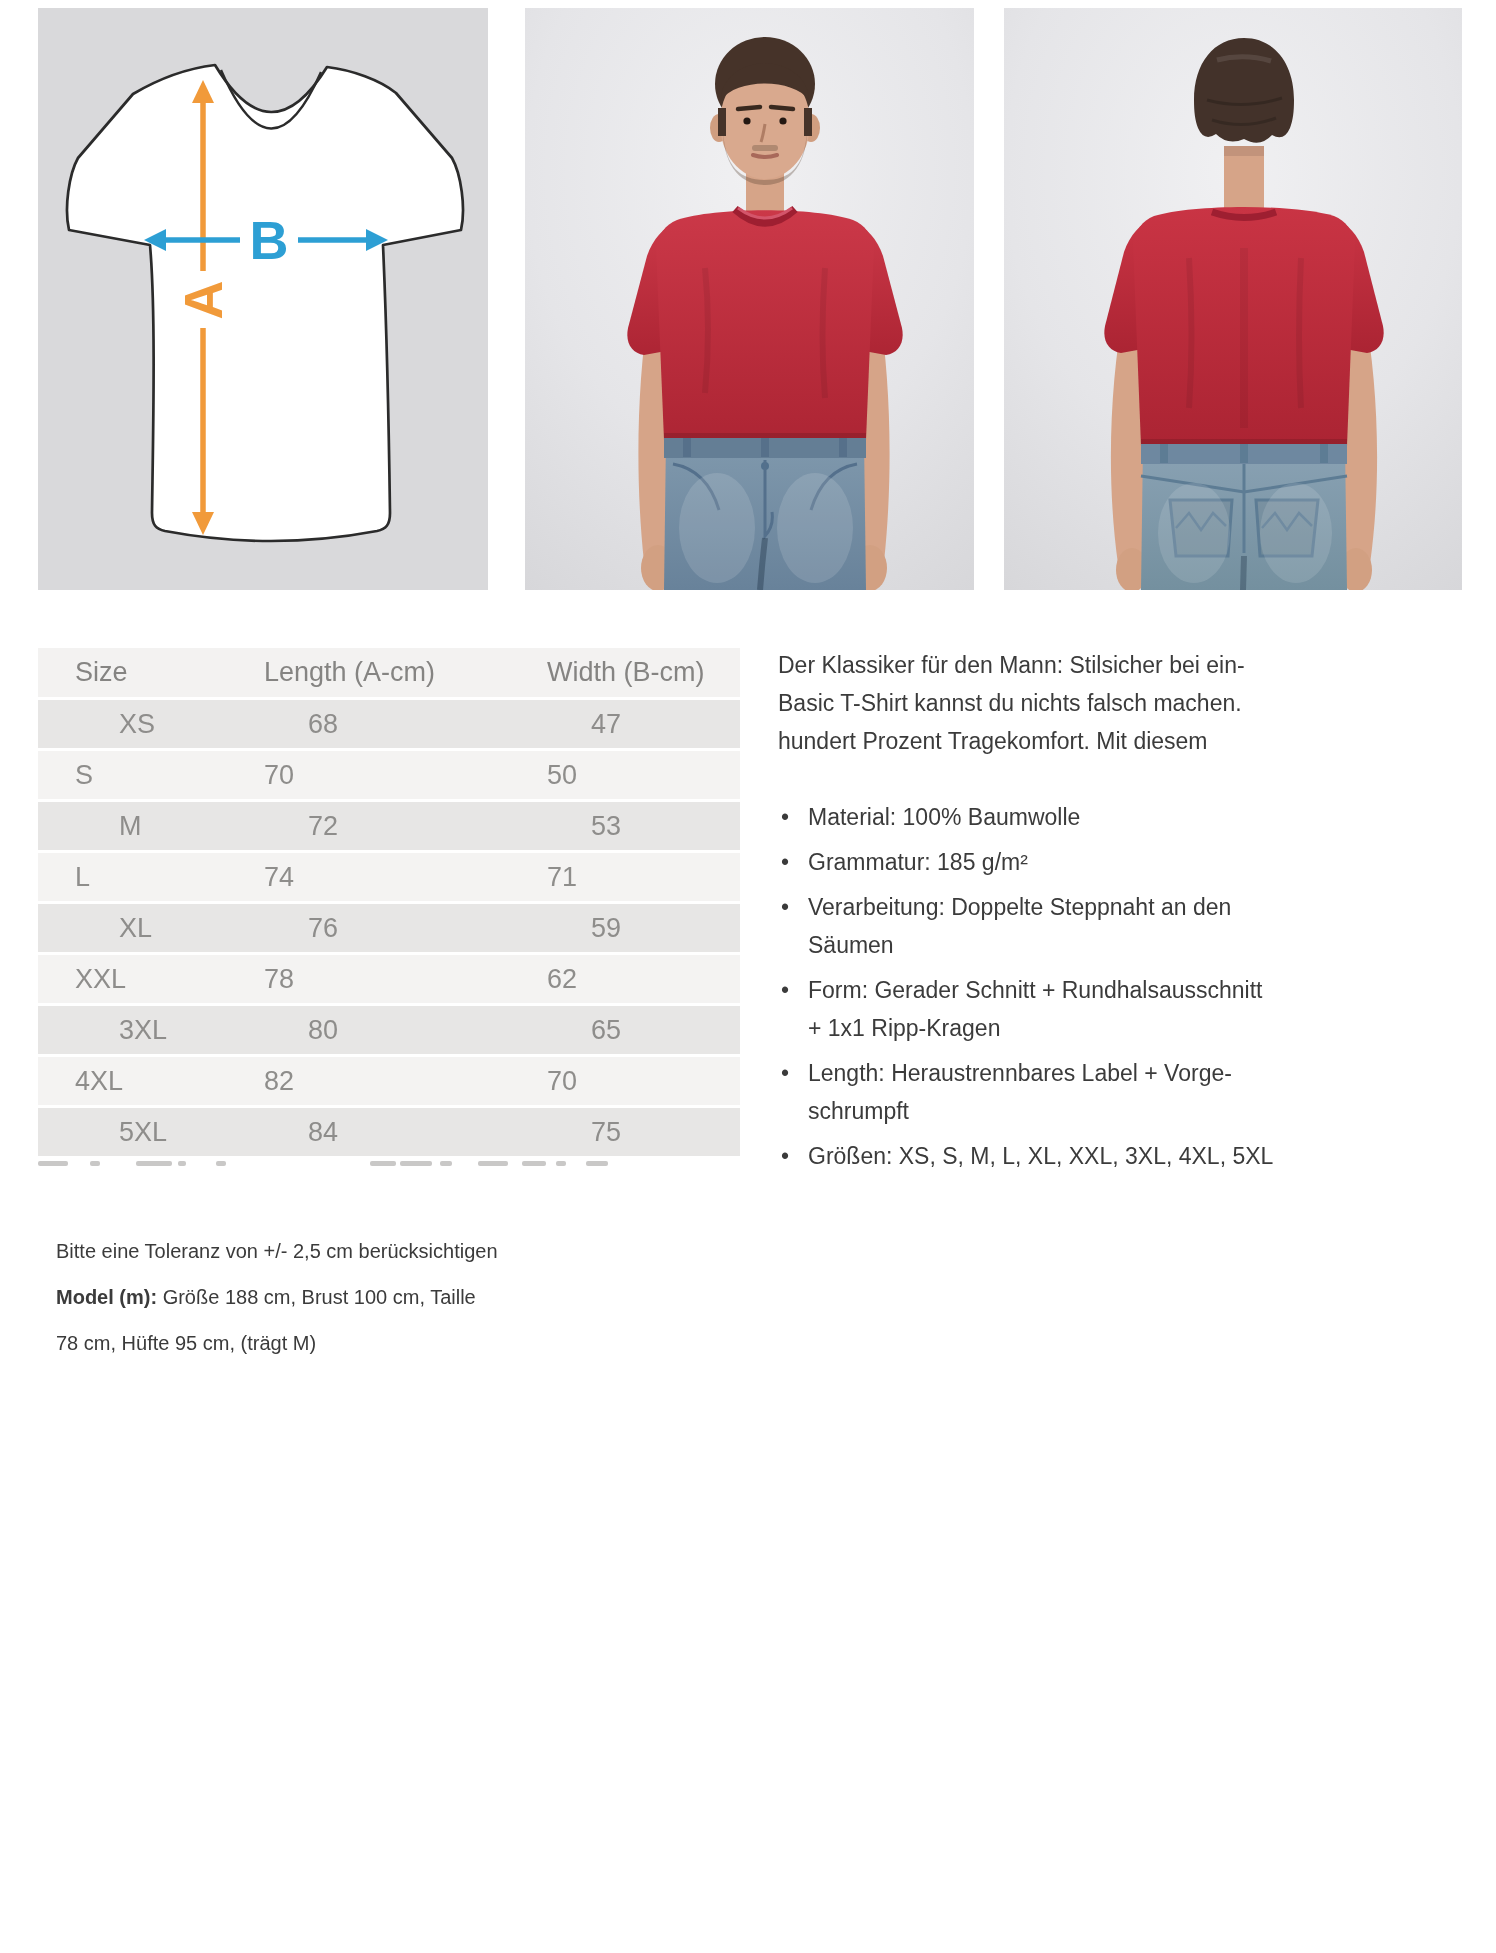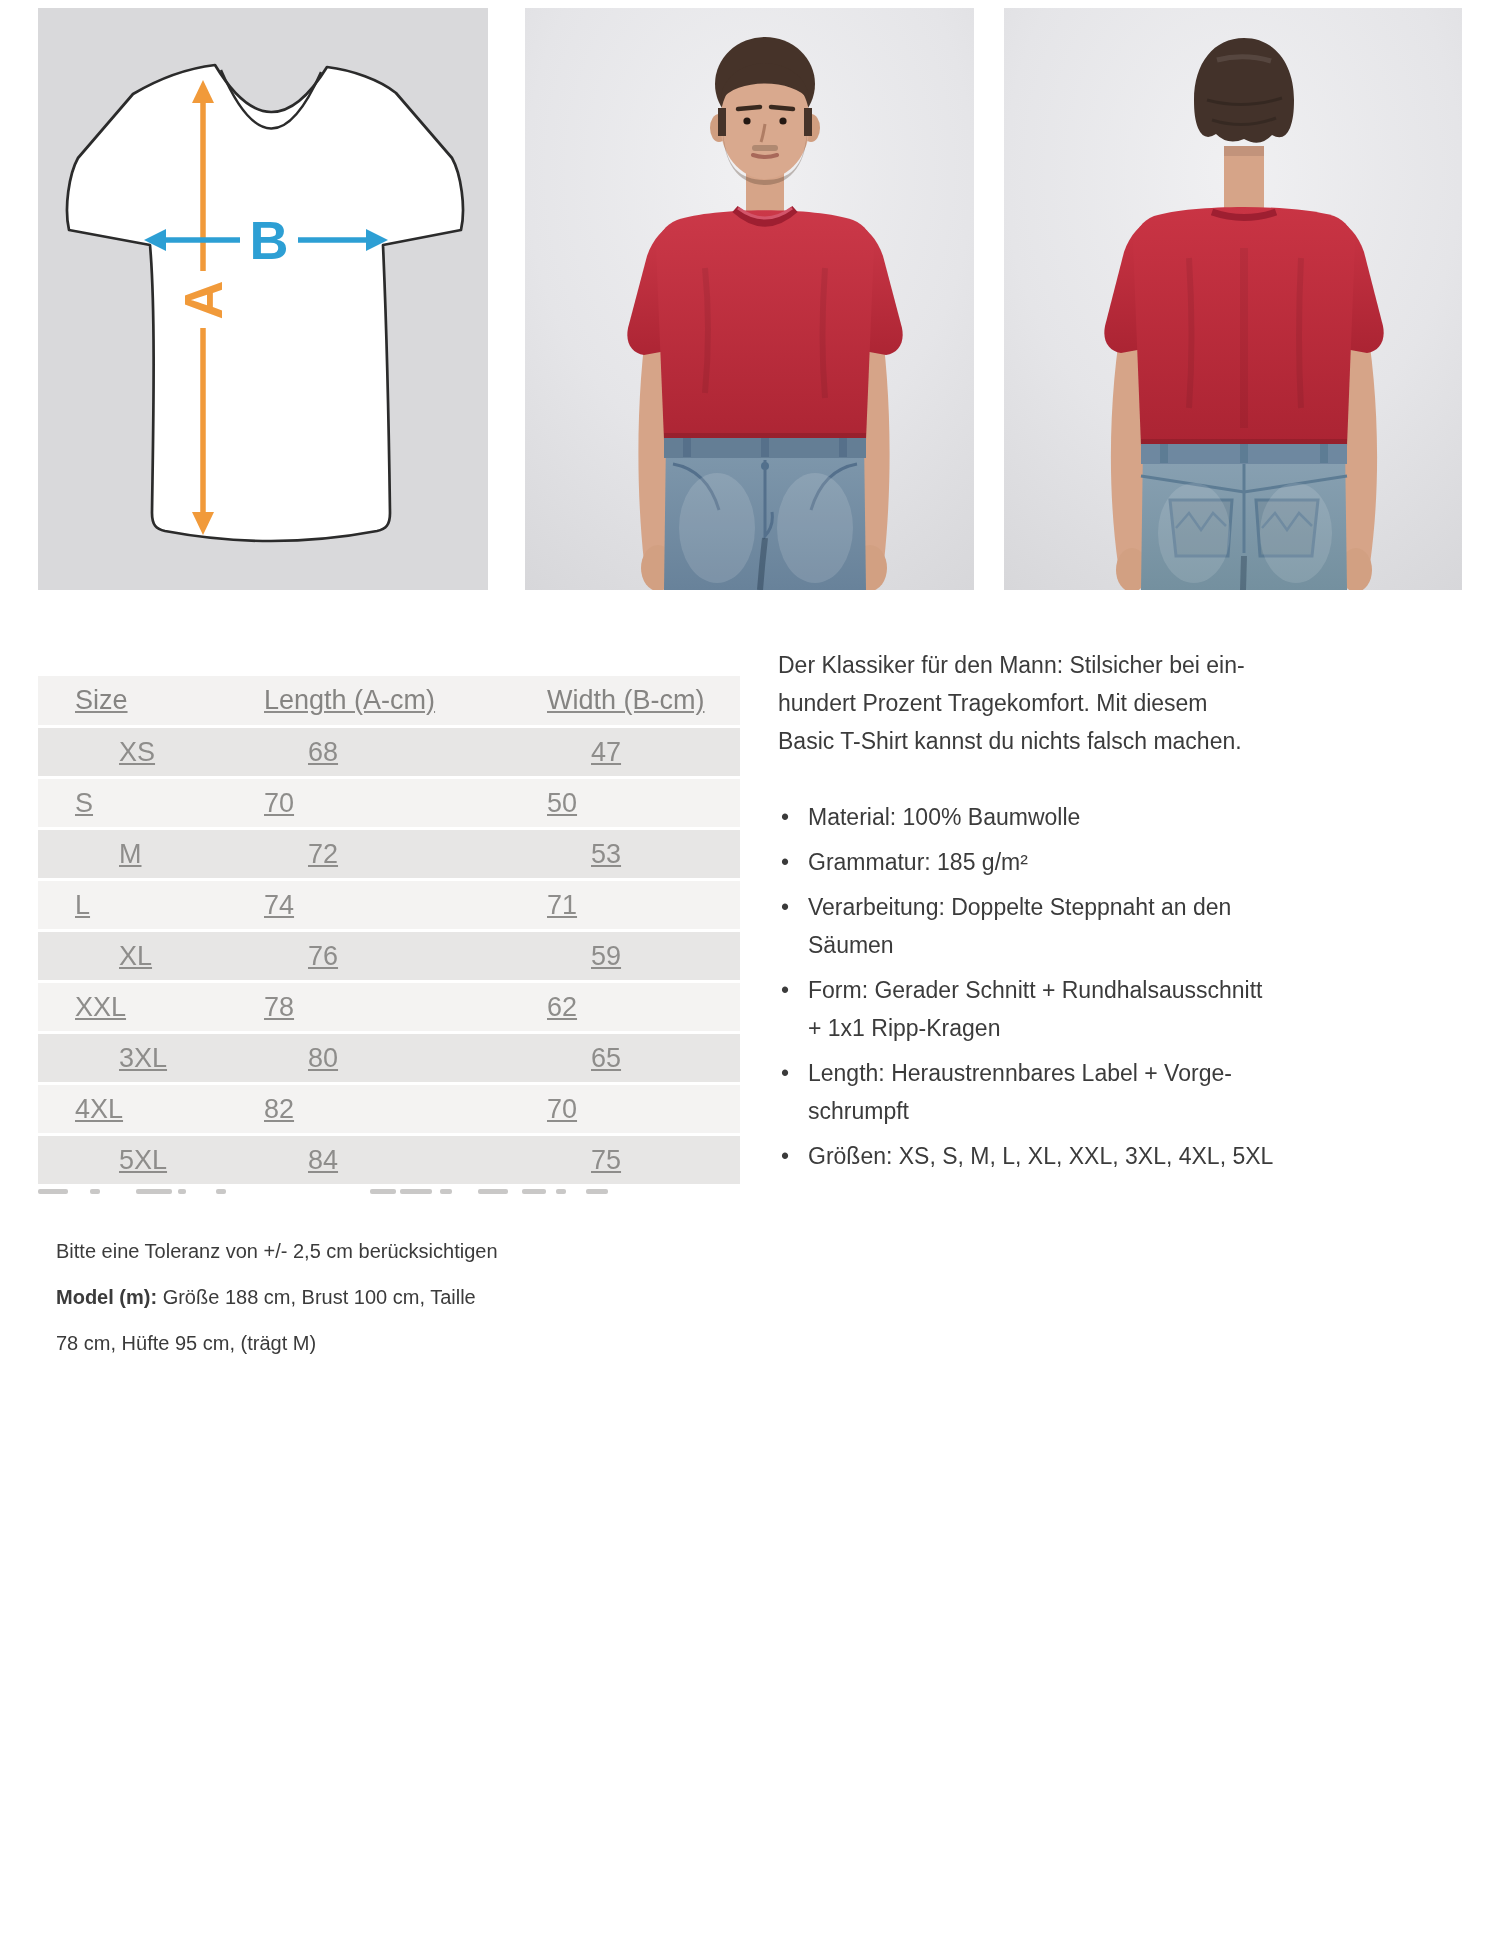--- a/index.html
+++ b/index.html
@@ -6,21 +6,21 @@
   body{width:1496px;height:1953px;position:relative;font-family:"Liberation Sans",sans-serif;overflow:hidden;}
 
   
   .img-box{position:absolute;top:8px;height:582px;overflow:hidden;}
   .img-box svg{display:block;width:100%;height:100%;}
   #img-diagram{left:38px;width:450px;}
   #img-front{left:525px;width:449px;}
   #img-back{left:1004px;width:458px;}
 
   
-  .size-table{position:absolute;left:38px;top:676px;width:702px;font-size:27px;color:#8e8d8b;text-decoration:underline;}
+  .size-table{position:absolute;left:38px;top:648px;width:702px;font-size:27px;color:#8e8d8b;}
   .t-row{display:grid;grid-template-columns:226px 283px 1fr;align-items:center;height:48px;border-bottom:3px solid #fff;background:#f4f3f2;}
   .t-row > span{white-space:nowrap;}
   .t-row > span:first-child{padding-left:37px;}
   .t-head{height:49px;background:#f3f2f1;color:#858482;}
   .t-row.dark{background:#e7e6e5;padding-left:44px;}
   .t-clip{position:relative;height:14px;}
   .t-clip span{position:absolute;top:2px;height:5px;background:#c9c8c7;border-radius:2px;}
 
   
   .desc{position:absolute;left:778px;top:646px;width:700px;color:#3b3b3b;font-size:23px;line-height:38px;}
@@ -252,22 +252,22 @@
       <span style="left:440px;width:30px"></span>
       <span style="left:484px;width:24px"></span>
       <span style="left:518px;width:10px"></span>
       <span style="left:548px;width:22px"></span>
     </div>
   </div>
 
   <div class="desc">
     <div>
       <div class="line">Der Klassiker für den Mann: Stilsicher bei ein-</div>
+      <div class="line">Basic T-Shirt kannst du nichts falsch machen.</div>
       <div class="line">hundert Prozent Tragekomfort. Mit diesem</div>
-      <div class="line">Basic T-Shirt kannst du nichts falsch machen.</div>
     </div>
     <ul class="bullets">
       <li>
         <div class="line">Material: 100% Baumwolle</div>
       </li>
       <li>
         <div class="line">Grammatur: 185 g/m²</div>
       </li>
       <li>
         <div class="line">Verarbeitung: Doppelte Steppnaht an den</div>

